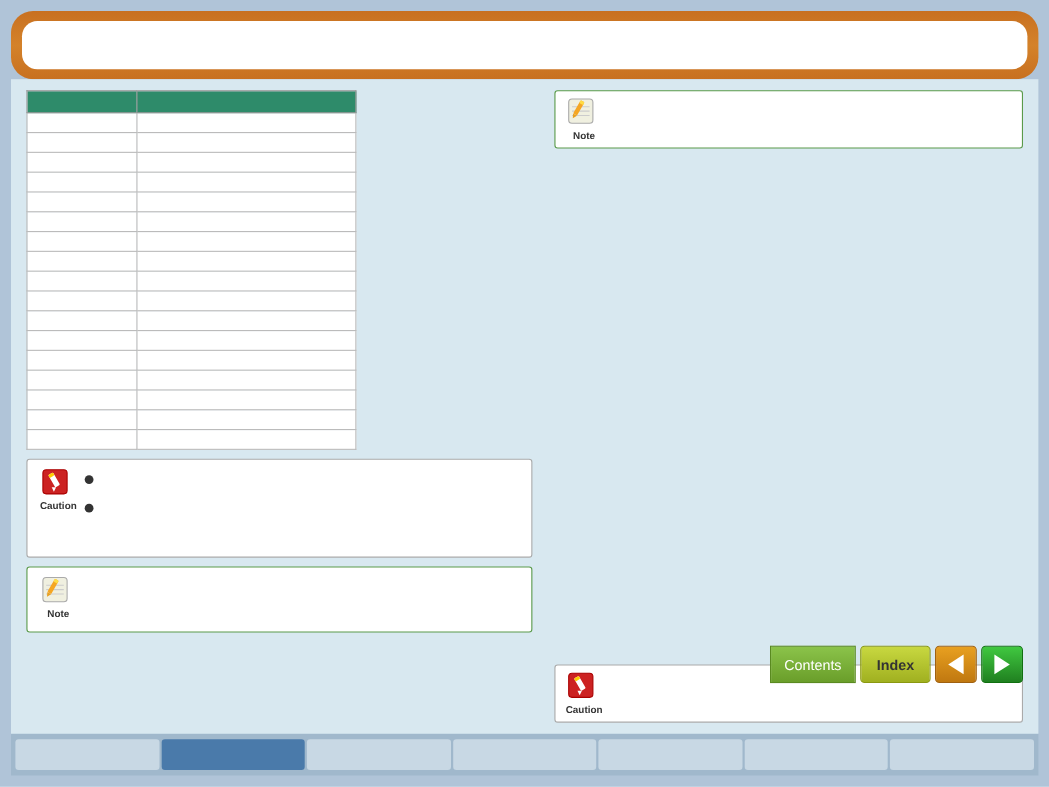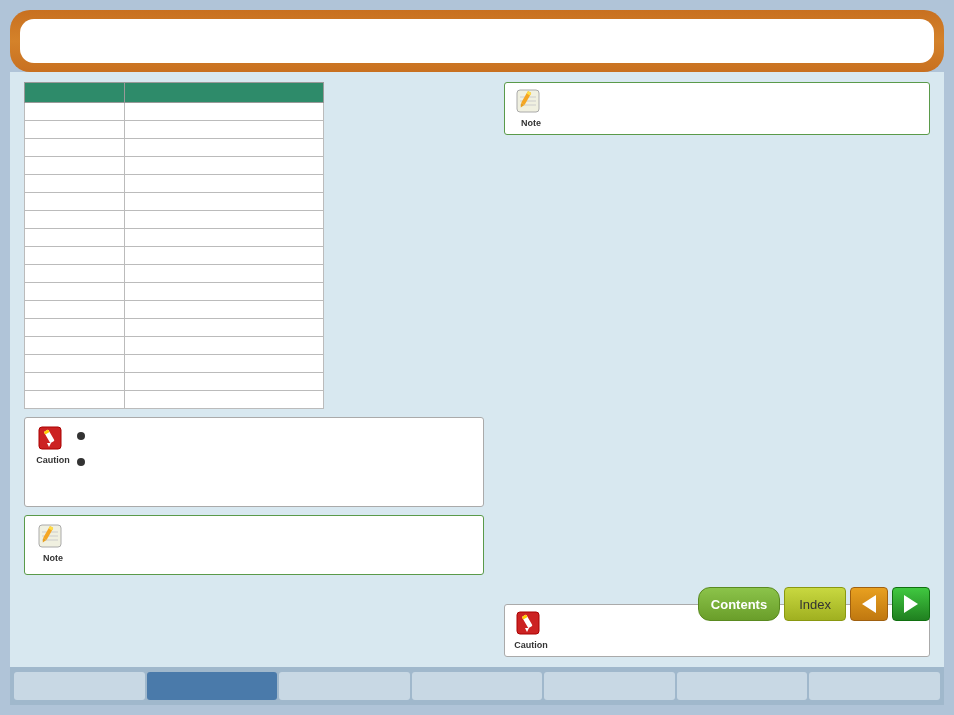--- a/index.html
+++ b/index.html
@@ -202,35 +202,35 @@
       bottom: 46px;
       right: 14px;
       display: flex;
       gap: 4px;
       align-items: center;
     }
 
     .btn-contents {
       background: linear-gradient(to bottom, #8bc34a, #6a9e2a);
       color: white;
-      font-weight: bold;
+      font-weight: normal;
       font-size: 13px;
       padding: 6px 12px;
-      border-radius: 12px;
+      border-radius: 0;
       cursor: pointer;
       border: 1px solid #5a8a20;
       height: 34px;
       display: flex;
       align-items: center;
     }
 
     .btn-index {
       background: linear-gradient(to bottom, #c8d840, #a0b020);
       color: #333;
-      font-weight: normal;
+      font-weight: bold;
       font-size: 13px;
       padding: 6px 14px;
       border-radius: 4px;
       cursor: pointer;
       border: 1px solid #8a9810;
       height: 34px;
       display: flex;
       align-items: center;
     }
 

